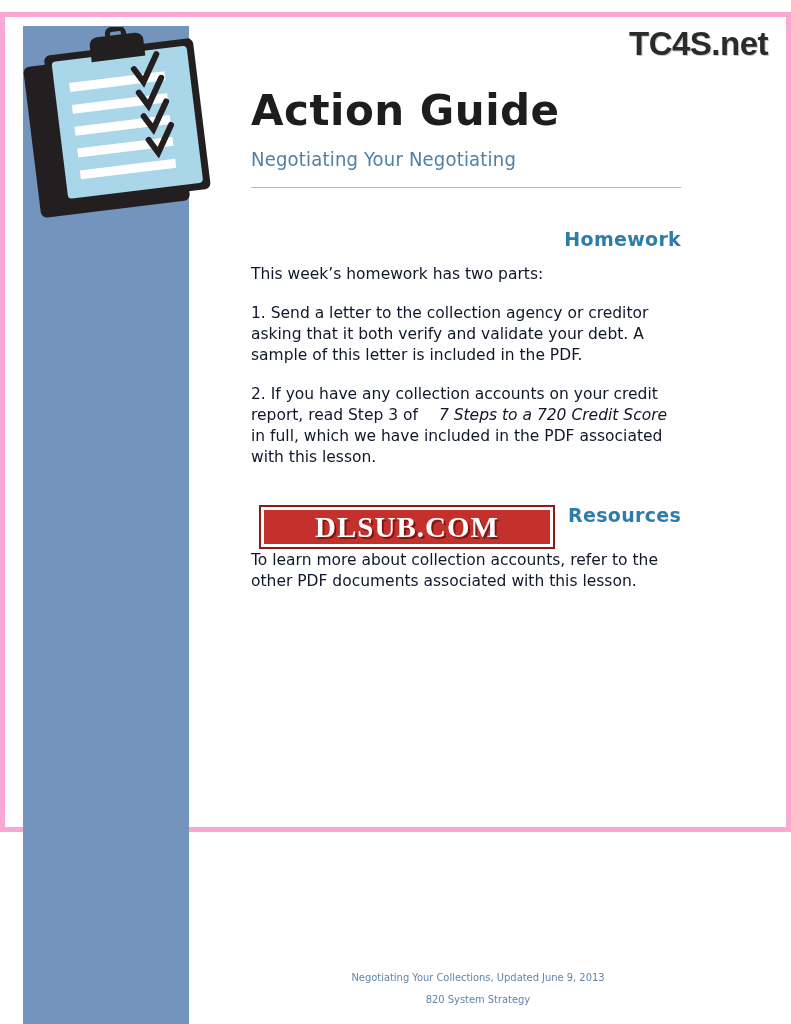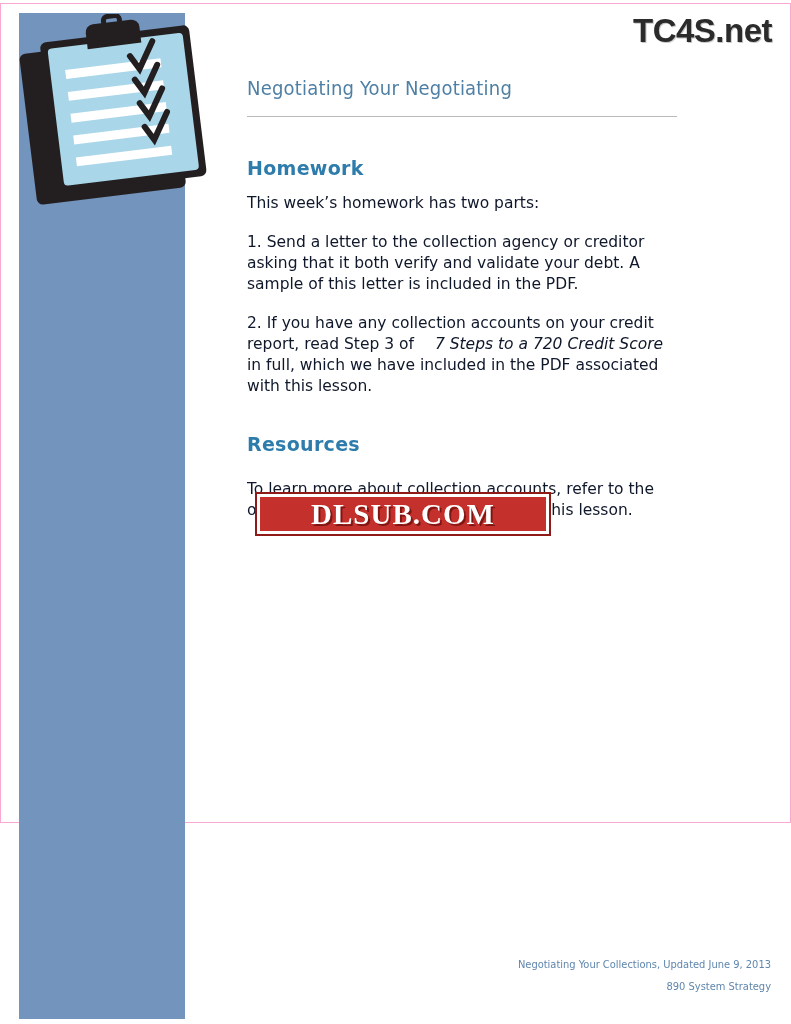--- a/index.html
+++ b/index.html
@@ -9,24 +9,24 @@
     height: 1024px;
     background: #ffffff;
     font-family: "Liberation Sans", sans-serif;
     position: relative;
     overflow: hidden;
   }
 
   
   .page {
     position: absolute;
-    left: 0; top: 3px;
+    left: 0; top: 12px;
     width: 791px; height: 820px;
     background: #ffffff;
-    border: 1px solid #f9a8d4;
+    border: 5px solid #f9a8d4;
   }
 
   
   .sidebar-band {
     position: absolute;
     left: 18px;
     top: 9px;
     width: 166px;
     height: 1006px;
     background: #7394bc;
@@ -88,20 +88,21 @@
     margin: 0 0 40px 0;
   }
 
   h2.section {
     font-size: 19px;
     color: #2e7cab;
     font-weight: bold;
     margin: 0 0 14px 0;
     letter-spacing: 0.3px;
     font-family: "DejaVu Sans", sans-serif;
+    text-align: right;
   }
 
   p.body {
     font-size: 15.5px;
     line-height: 21px;
     color: #0f172a;
     margin: 0 0 18px 0;
     font-family: "DejaVu Sans", sans-serif;
   }
   p.body:last-child { margin-bottom: 0; margin-top: 24px; }
@@ -133,21 +134,21 @@
     letter-spacing: 1px;
     text-shadow: 2px 2px 0 #7d1512;
   }
 
   
   .footer {
     position: absolute;
     left: 184px;
     right: 19px;
     top: 950px;
-    text-align: right;
+    text-align: center;
   }
   .footer-line {
     font-size: 11px;
     color: #5f86ad;
     font-family: "DejaVu Sans Condensed", "Liberation Sans", sans-serif;
     line-height: 22px;
     white-space: nowrap;
   }
 
   .watermark-traders {
@@ -193,37 +194,38 @@
         <path d="M120 66 l8 14 l16 -26" stroke="#231f20" stroke-width="6" fill="none" stroke-linecap="round"></path>
         <path d="M122 90 l8 14 l16 -26" stroke="#231f20" stroke-width="6" fill="none" stroke-linecap="round"></path>
         <path d="M124 114 l8 14 l16 -26" stroke="#231f20" stroke-width="6" fill="none" stroke-linecap="round"></path>
       </g>
     </svg>
   </div>
 
   <div class="brand">TC4S.net</div>
 
   <div class="content">
+    <h1 class="doc-title">Action Guide</h1>
     <div class="doc-subtitle">Negotiating Your Negotiating</div>
     <div class="rule"></div>
 
     <h2 class="section">Homework</h2>
     <p class="body">This week’s homework has two parts:</p>
     <p class="body">1. Send a letter to the collection agency or creditor asking that it both verify and validate your debt. A sample of this letter is included in the PDF.</p>
     <p class="body"><span>2. If you have any collection accounts on your credit report, read Step 3 of </span><em class="title-italic">7 Steps to a 720 Credit Score</em><span> in full, which we have included in the PDF associated with this lesson.</span></p>
 
     <div class="section-gap"></div>
 
     <h2 class="section">Resources</h2>
     <p class="body">To learn more about collection accounts, refer to the other PDF documents associated with this lesson.</p>
   </div>
 
   <div class="watermark-dlsub">
     <span>DLSUB.COM</span>
   </div>
 
   <div class="footer">
     <div class="footer-line">Negotiating Your Collections, Updated June 9, 2013</div>
-    <div class="footer-line">890 System Strategy</div>
+    <div class="footer-line">820 System Strategy</div>
   </div>
 
 
 </div>
 
 </body></html>

